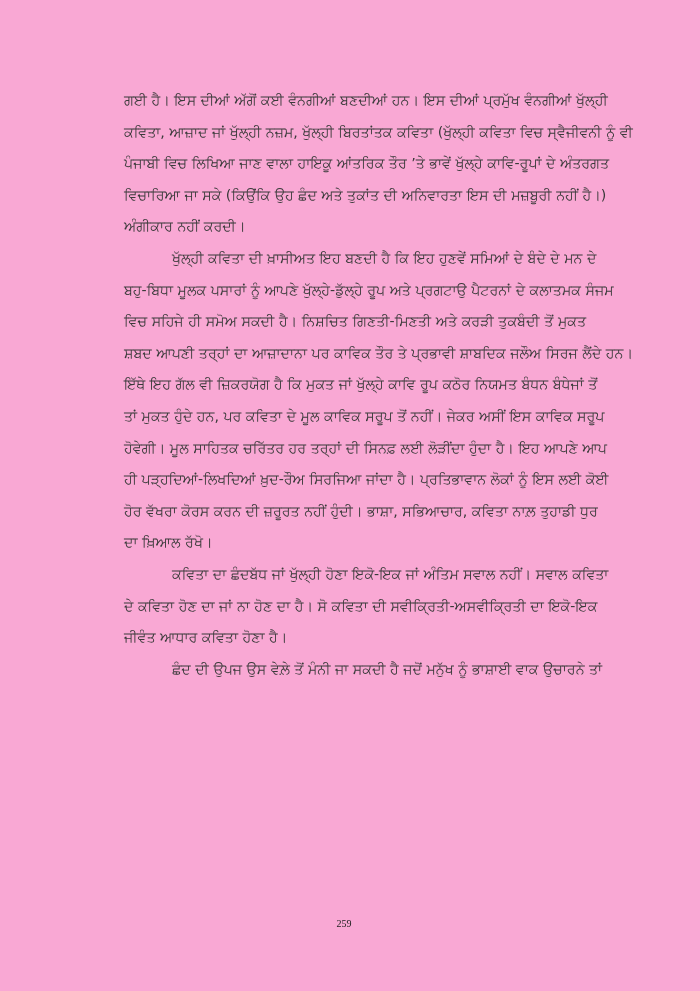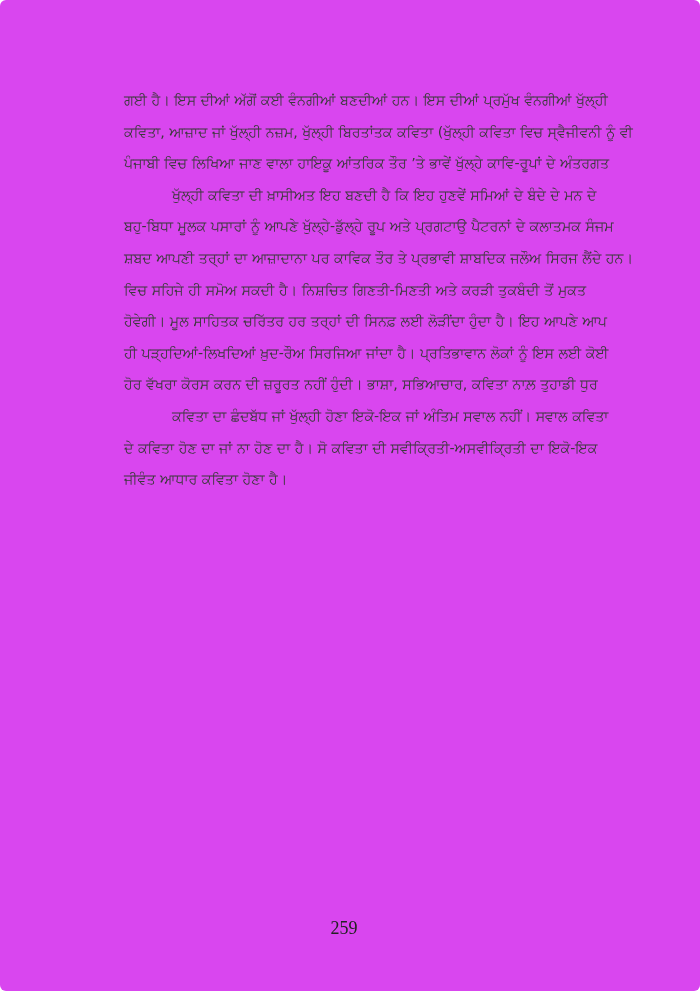--- a/index.html
+++ b/index.html
@@ -1,18 +1,18 @@
 <!DOCTYPE html>
 <html><head>
   <meta charset="utf-8">
   <style>
     html, body { margin: 0; padding: 0; background: #ffffff; }
     body { width: 700px; height: 991px; position: relative; overflow: hidden; }
     .page {
-      position: absolute; left: 0; top: 0; width: 700px; height: 991px; background: #d946ef; border-radius: 6px;
+      position: absolute; left: 0; top: 0; width: 700px; height: 991px; background: #f9a8d4;
     }
     .text-block {
       position: absolute;
       left: 124px;
       top: 88px;
       width: 462px;
       color: #3a3a3a;
       font-family: "DejaVu Sans", "Liberation Sans", sans-serif;
       font-size: 14.2px;
     }
@@ -25,42 +25,48 @@
       text-align-last: justify;
     }
     .line.last { text-align-last: left; }
     .line.indent { padding-left: 48px; }
     .page-number {
       position: absolute;
       left: 0; width: 688px;
       top: 918px;
       text-align: center;
       font-family: "Liberation Serif", "DejaVu Serif", serif;
-      font-size: 18px;
+      font-size: 10px;
       color: #222222;
     }
   </style>
 </head>
 <body>
 
 <div class="page">
   <div class="text-block">
 
     <span class="line">ਗਈ ਹੈ। ਇਸ ਦੀਆਂ ਅੱਗੋਂ ਕਈ ਵੰਨਗੀਆਂ ਬਣਦੀਆਂ ਹਨ। ਇਸ ਦੀਆਂ ਪ੍ਰਮੁੱਖ ਵੰਨਗੀਆਂ ਖੁੱਲ੍ਹੀ</span>
     <span class="line">ਕਵਿਤਾ, ਆਜ਼ਾਦ ਜਾਂ ਖੁੱਲ੍ਹੀ ਨਜ਼ਮ, ਖੁੱਲ੍ਹੀ ਬਿਰਤਾਂਤਕ ਕਵਿਤਾ (ਖੁੱਲ੍ਹੀ ਕਵਿਤਾ ਵਿਚ ਸ੍ਵੈਜੀਵਨੀ ਨੂੰ ਵੀ</span>
     <span class="line">ਪੰਜਾਬੀ ਵਿਚ ਲਿਖਿਆ ਜਾਣ ਵਾਲਾ ਹਾਇਕੂ ਆਂਤਰਿਕ ਤੌਰ ’ਤੇ ਭਾਵੇਂ ਖੁੱਲ੍ਹੇ ਕਾਵਿ-ਰੂਪਾਂ ਦੇ ਅੰਤਰਗਤ</span>
+    <span class="line">ਵਿਚਾਰਿਆ ਜਾ ਸਕੇ (ਕਿਉਂਕਿ ਉਹ ਛੰਦ ਅਤੇ ਤੁਕਾਂਤ ਦੀ ਅਨਿਵਾਰਤਾ ਇਸ ਦੀ ਮਜ਼ਬੂਰੀ ਨਹੀਂ ਹੈ।)</span>
+    <span class="line last">ਅੰਗੀਕਾਰ ਨਹੀਂ ਕਰਦੀ।</span>
 
     <span class="line indent">ਖੁੱਲ੍ਹੀ ਕਵਿਤਾ ਦੀ ਖ਼ਾਸੀਅਤ ਇਹ ਬਣਦੀ ਹੈ ਕਿ ਇਹ ਹੁਣਵੇਂ ਸਮਿਆਂ ਦੇ ਬੰਦੇ ਦੇ ਮਨ ਦੇ</span>
     <span class="line">ਬਹੁ-ਬਿਧਾ ਮੂਲਕ ਪਸਾਰਾਂ ਨੂੰ ਆਪਣੇ ਖੁੱਲ੍ਹੇ-ਡੁੱਲ੍ਹੇ ਰੂਪ ਅਤੇ ਪ੍ਰਗਟਾਉ ਪੈਟਰਨਾਂ ਦੇ ਕਲਾਤਮਕ ਸੰਜਮ</span>
+    <span class="line">ਵਿਚ ਸਹਿਜੇ ਹੀ ਸਮੋਅ ਸਕਦੀ ਹੈ। ਨਿਸ਼ਚਿਤ ਗਿਣਤੀ-ਮਿਣਤੀ ਅਤੇ ਕਰੜੀ ਤੁਕਬੰਦੀ ਤੋਂ ਮੁਕਤ</span>
     <span class="line">ਸ਼ਬਦ ਆਪਣੀ ਤਰ੍ਹਾਂ ਦਾ ਆਜ਼ਾਦਾਨਾ ਪਰ ਕਾਵਿਕ ਤੌਰ ਤੇ ਪ੍ਰਭਾਵੀ ਸ਼ਾਬਦਿਕ ਜਲੌਅ ਸਿਰਜ ਲੈਂਦੇ ਹਨ।</span>
-    <span class="line">ਵਿਚ ਸਹਿਜੇ ਹੀ ਸਮੋਅ ਸਕਦੀ ਹੈ। ਨਿਸ਼ਚਿਤ ਗਿਣਤੀ-ਮਿਣਤੀ ਅਤੇ ਕਰੜੀ ਤੁਕਬੰਦੀ ਤੋਂ ਮੁਕਤ</span>
+    <span class="line">ਇੱਥੇ ਇਹ ਗੱਲ ਵੀ ਜ਼ਿਕਰਯੋਗ ਹੈ ਕਿ ਮੁਕਤ ਜਾਂ ਖੁੱਲ੍ਹੇ ਕਾਵਿ ਰੂਪ ਕਠੋਰ ਨਿਯਮਤ ਬੰਧਨ ਬੰਧੇਜਾਂ ਤੋਂ</span>
+    <span class="line">ਤਾਂ ਮੁਕਤ ਹੁੰਦੇ ਹਨ, ਪਰ ਕਵਿਤਾ ਦੇ ਮੂਲ ਕਾਵਿਕ ਸਰੂਪ ਤੋਂ ਨਹੀਂ। ਜੇਕਰ ਅਸੀਂ ਇਸ ਕਾਵਿਕ ਸਰੂਪ</span>
     <span class="line">ਹੋਵੇਗੀ। ਮੂਲ ਸਾਹਿਤਕ ਚਰਿੱਤਰ ਹਰ ਤਰ੍ਹਾਂ ਦੀ ਸਿਨਫ਼ ਲਈ ਲੋੜੀਂਦਾ ਹੁੰਦਾ ਹੈ। ਇਹ ਆਪਣੇ ਆਪ</span>
     <span class="line">ਹੀ ਪੜ੍ਹਦਿਆਂ-ਲਿਖਦਿਆਂ ਖ਼ੁਦ-ਰੌਅ ਸਿਰਜਿਆ ਜਾਂਦਾ ਹੈ। ਪ੍ਰਤਿਭਾਵਾਨ ਲੋਕਾਂ ਨੂੰ ਇਸ ਲਈ ਕੋਈ</span>
     <span class="line">ਹੋਰ ਵੱਖਰਾ ਕੋਰਸ ਕਰਨ ਦੀ ਜ਼ਰੂਰਤ ਨਹੀਂ ਹੁੰਦੀ। ਭਾਸ਼ਾ, ਸਭਿਆਚਾਰ, ਕਵਿਤਾ ਨਾਲ਼ ਤੁਹਾਡੀ ਧੁਰ</span>
+    <span class="line last">ਦਾ ਖ਼ਿਆਲ ਰੱਖੋ।</span>
 
     <span class="line indent">ਕਵਿਤਾ ਦਾ ਛੰਦਬੱਧ ਜਾਂ ਖੁੱਲ੍ਹੀ ਹੋਣਾ ਇਕੋ-ਇਕ ਜਾਂ ਅੰਤਿਮ ਸਵਾਲ ਨਹੀਂ। ਸਵਾਲ ਕਵਿਤਾ</span>
     <span class="line">ਦੇ ਕਵਿਤਾ ਹੋਣ ਦਾ ਜਾਂ ਨਾ ਹੋਣ ਦਾ ਹੈ। ਸੋ ਕਵਿਤਾ ਦੀ ਸਵੀਕ੍ਰਿਤੀ-ਅਸਵੀਕ੍ਰਿਤੀ ਦਾ ਇਕੋ-ਇਕ</span>
     <span class="line last">ਜੀਵੰਤ ਆਧਾਰ ਕਵਿਤਾ ਹੋਣਾ ਹੈ।</span>
 
+    <span class="line indent">ਛੰਦ ਦੀ ਉਪਜ ਉਸ ਵੇਲ਼ੇ ਤੋਂ ਮੰਨੀ ਜਾ ਸਕਦੀ ਹੈ ਜਦੋਂ ਮਨੁੱਖ ਨੂੰ ਭਾਸ਼ਾਈ ਵਾਕ ਉਚਾਰਨੇ ਤਾਂ</span>
   </div>
 
   <div class="page-number">259</div>
 </div>
 
 </body></html>

